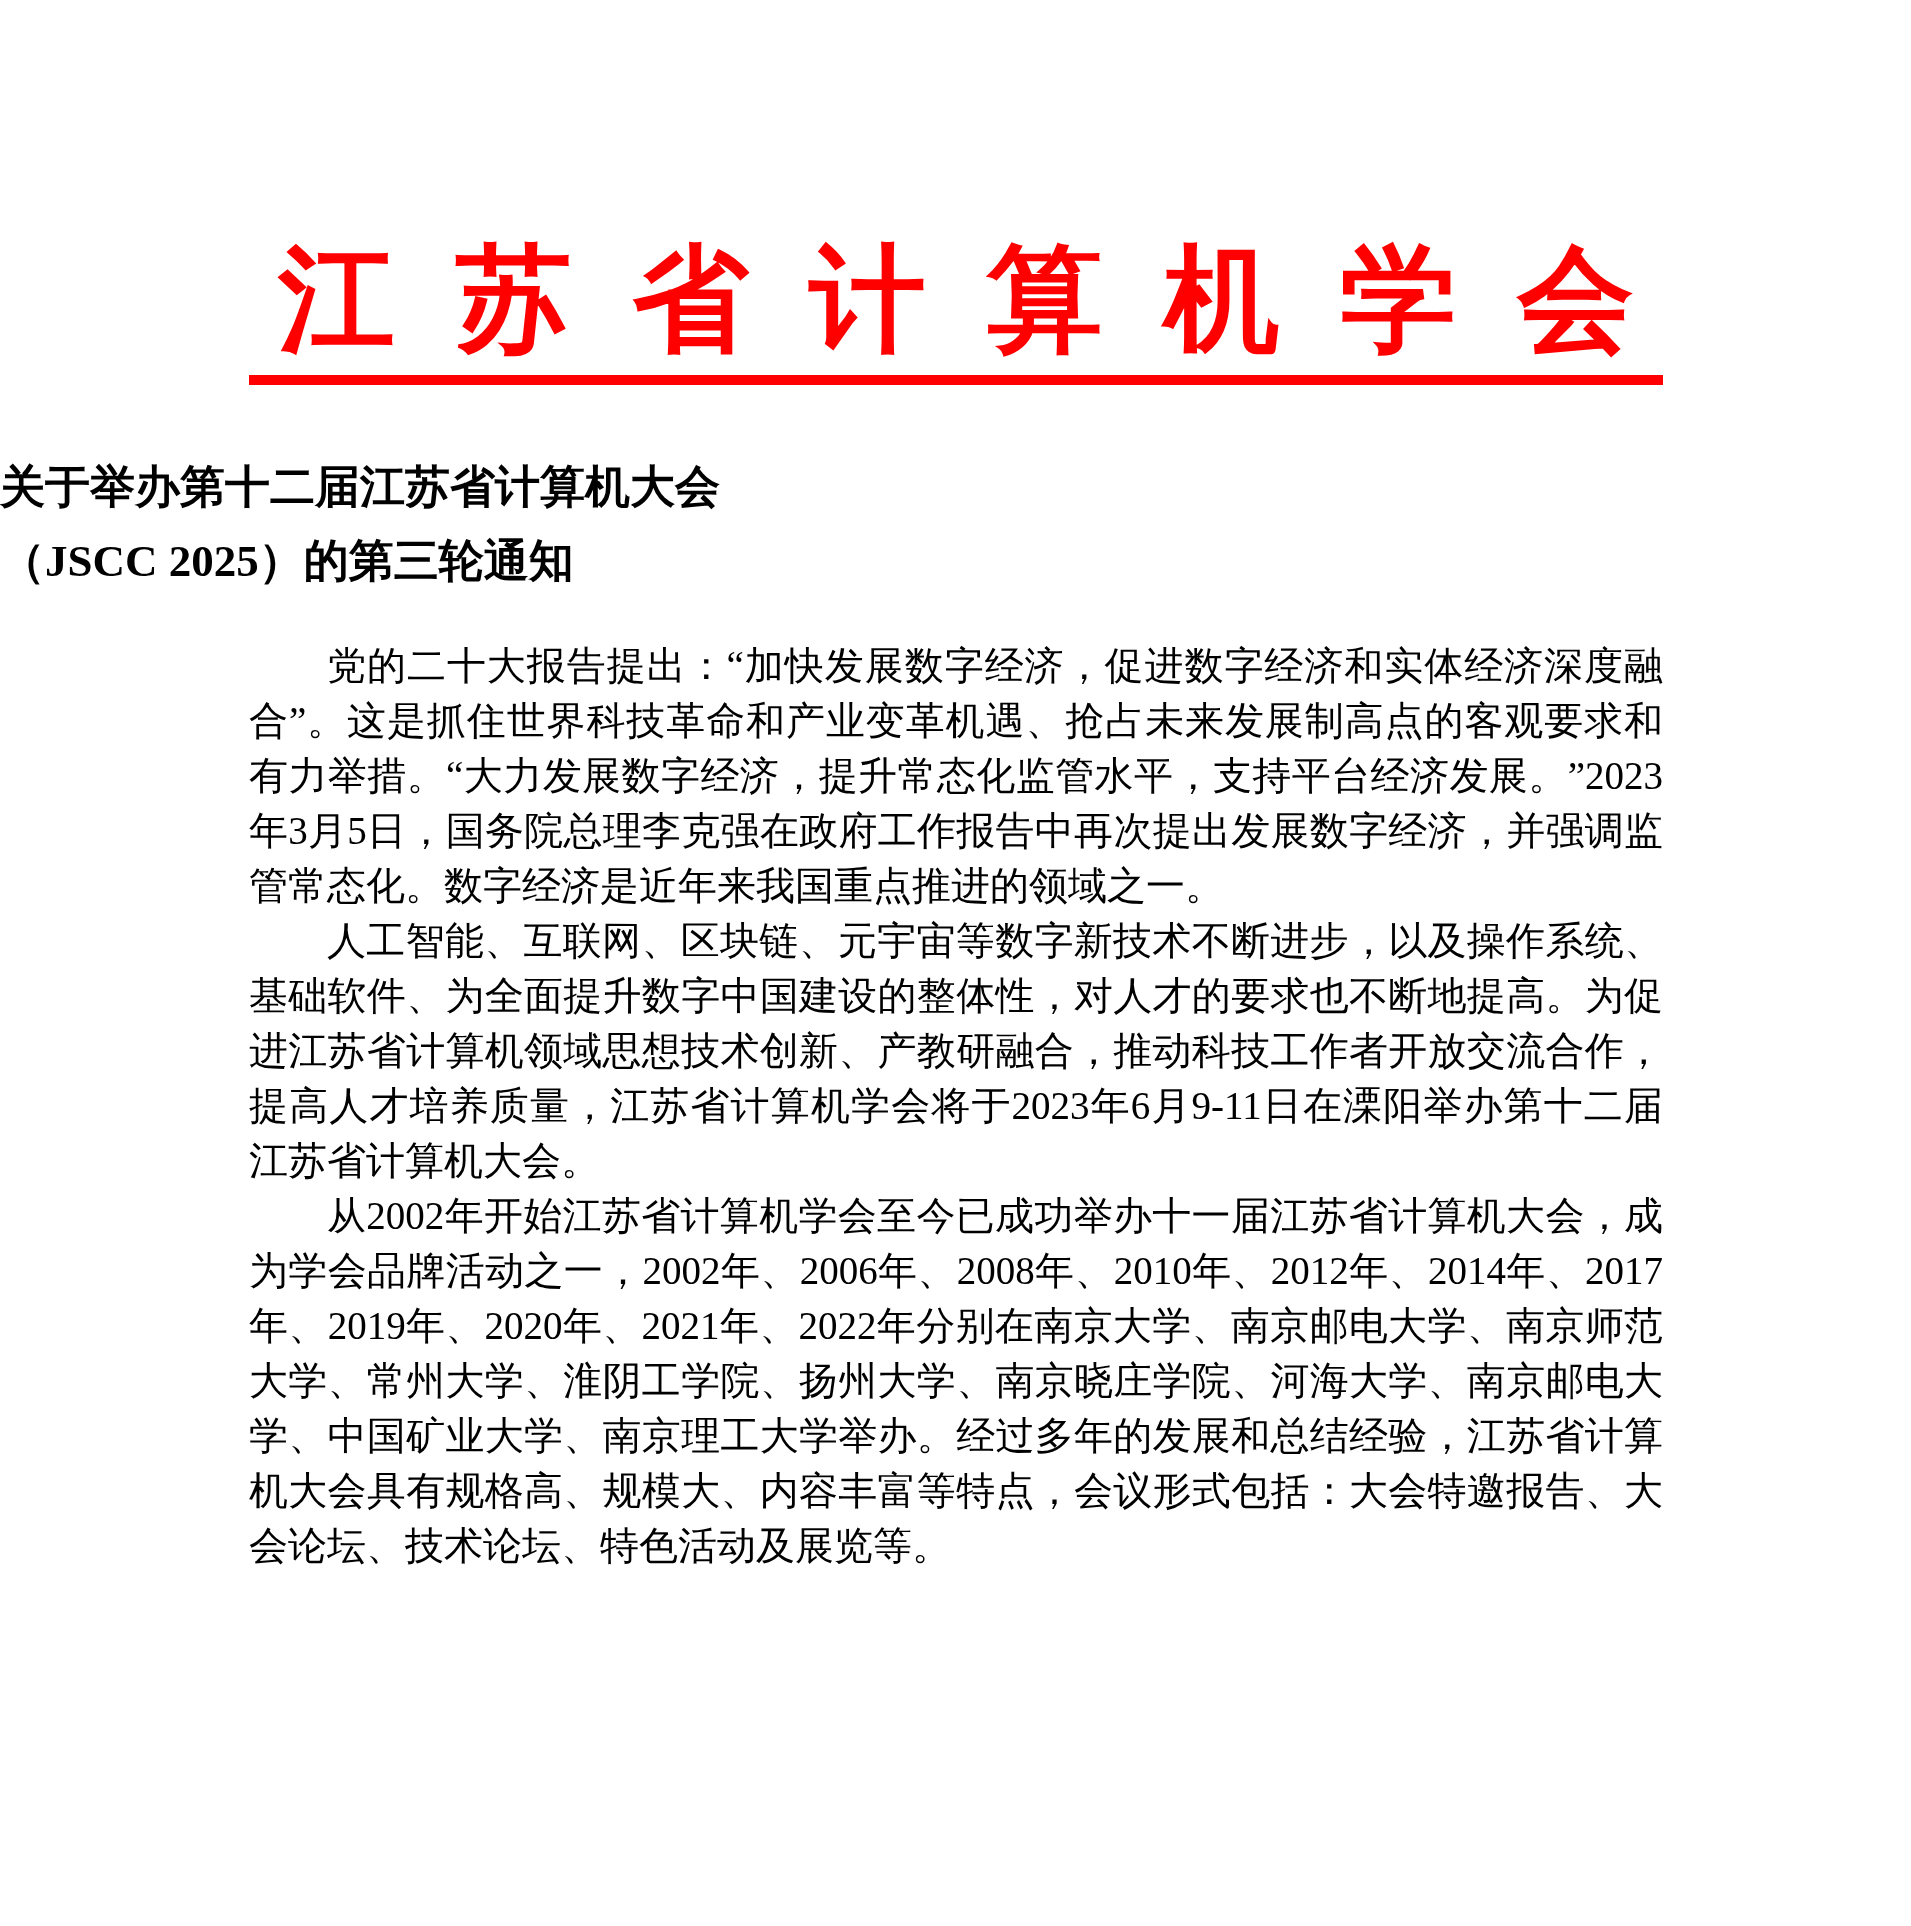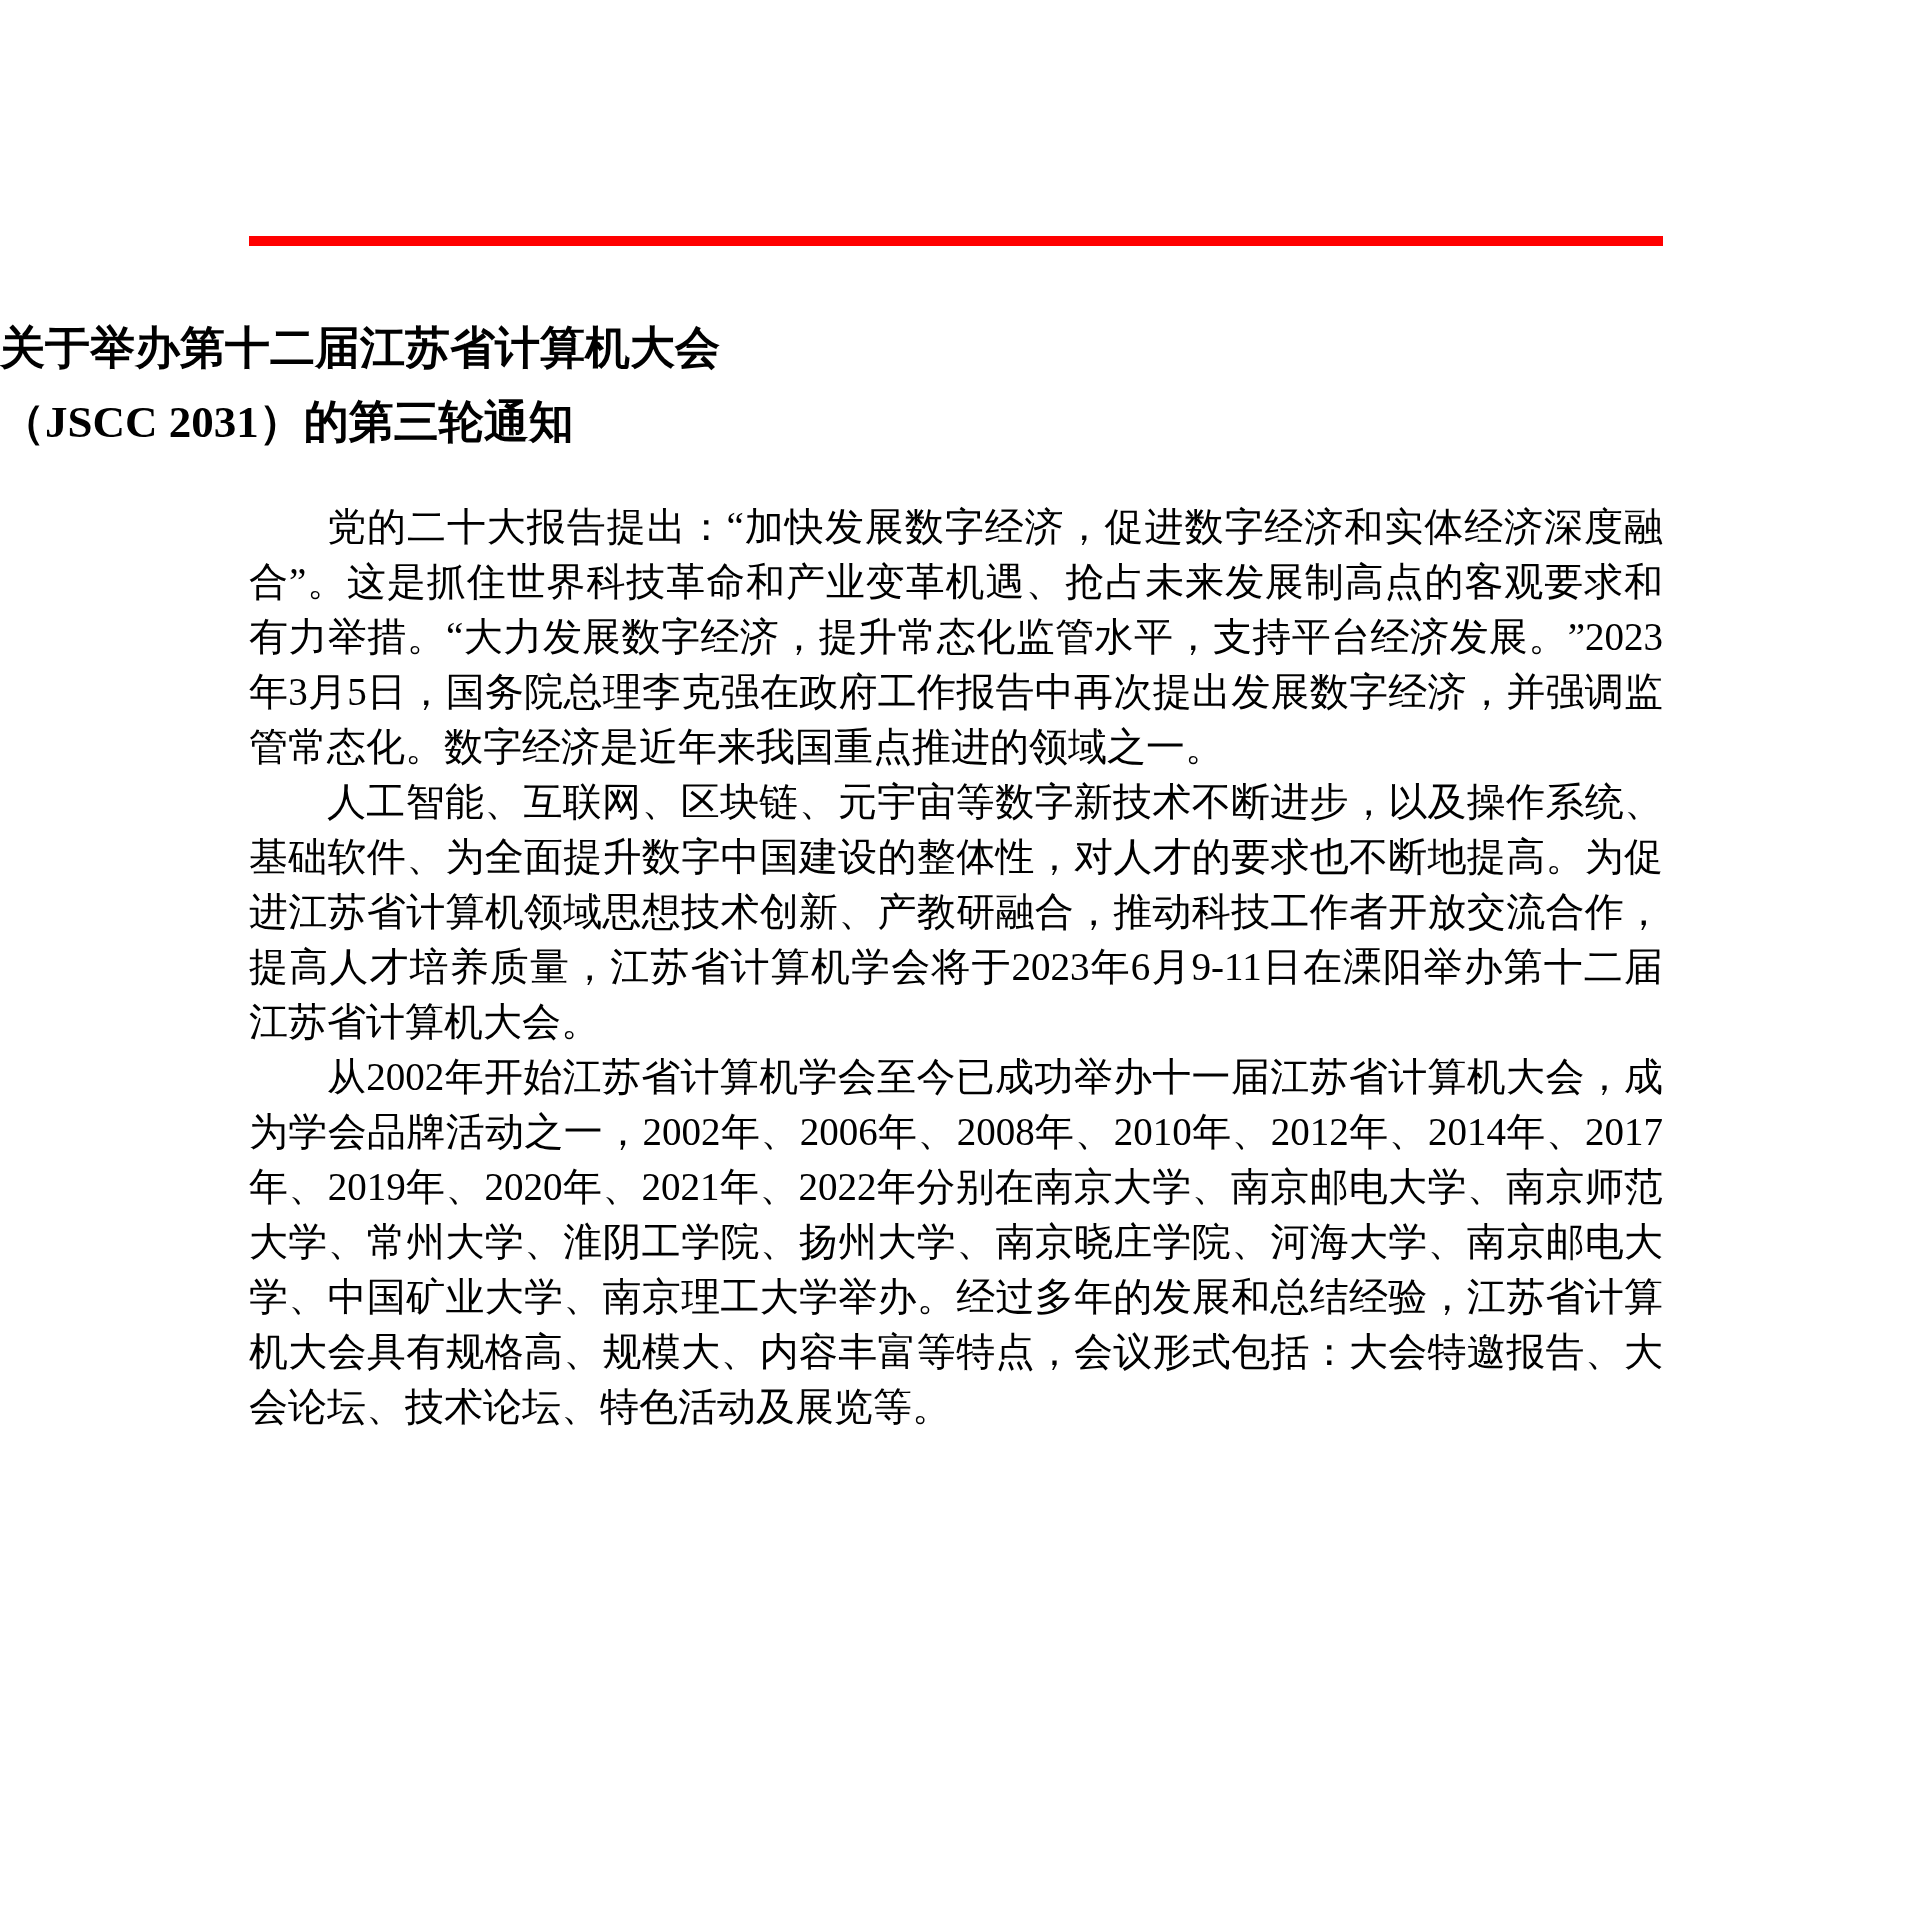--- a/index.html
+++ b/index.html
@@ -66,27 +66,30 @@
     margin: 0;
     padding: 0;
     text-indent: 2em;
   }
 </style>
 </head>
 <body>
 
 <div class="page">
 
+  <div class="org-title">
+    <span class="spread">江苏省计算机学会</span>
+  </div>
 
 
   <div class="red-rule"></div>
 
   <div class="doc-title">
     <div>关于举办第十二届江苏省计算机大会</div>
-    <div>（JSCC 2031）的第三轮通知</div>
+    <div>（JSCC 2025）的第三轮通知</div>
   </div>
 
   <div class="body-text">
     <p>党的二十大报告提出：“加快发展数字经济，促进数字经济和实体经济深度融合”。这是抓住世界科技革命和产业变革机遇、抢占未来发展制高点的客观要求和有力举措。“大力发展数字经济，提升常态化监管水平，支持平台经济发展。”2023年3月5日，国务院总理李克强在政府工作报告中再次提出发展数字经济，并强调监管常态化。数字经济是近年来我国重点推进的领域之一。</p>
     <p>人工智能、互联网、区块链、元宇宙等数字新技术不断进步，以及操作系统、基础软件、为全面提升数字中国建设的整体性，对人才的要求也不断地提高。为促进江苏省计算机领域思想技术创新、产教研融合，推动科技工作者开放交流合作，提高人才培养质量，江苏省计算机学会将于2023年6月9-11日在溧阳举办第十二届江苏省计算机大会。</p>
     <p>从2002年开始江苏省计算机学会至今已成功举办十一届江苏省计算机大会，成为学会品牌活动之一，2002年、2006年、2008年、2010年、2012年、2014年、2017年、2019年、2020年、2021年、2022年分别在南京大学、南京邮电大学、南京师范大学、常州大学、淮阴工学院、扬州大学、南京晓庄学院、河海大学、南京邮电大学、中国矿业大学、南京理工大学举办。经过多年的发展和总结经验，江苏省计算机大会具有规格高、规模大、内容丰富等特点，会议形式包括：大会特邀报告、大会论坛、技术论坛、特色活动及展览等。</p>
 
   </div>
 
 </div>

